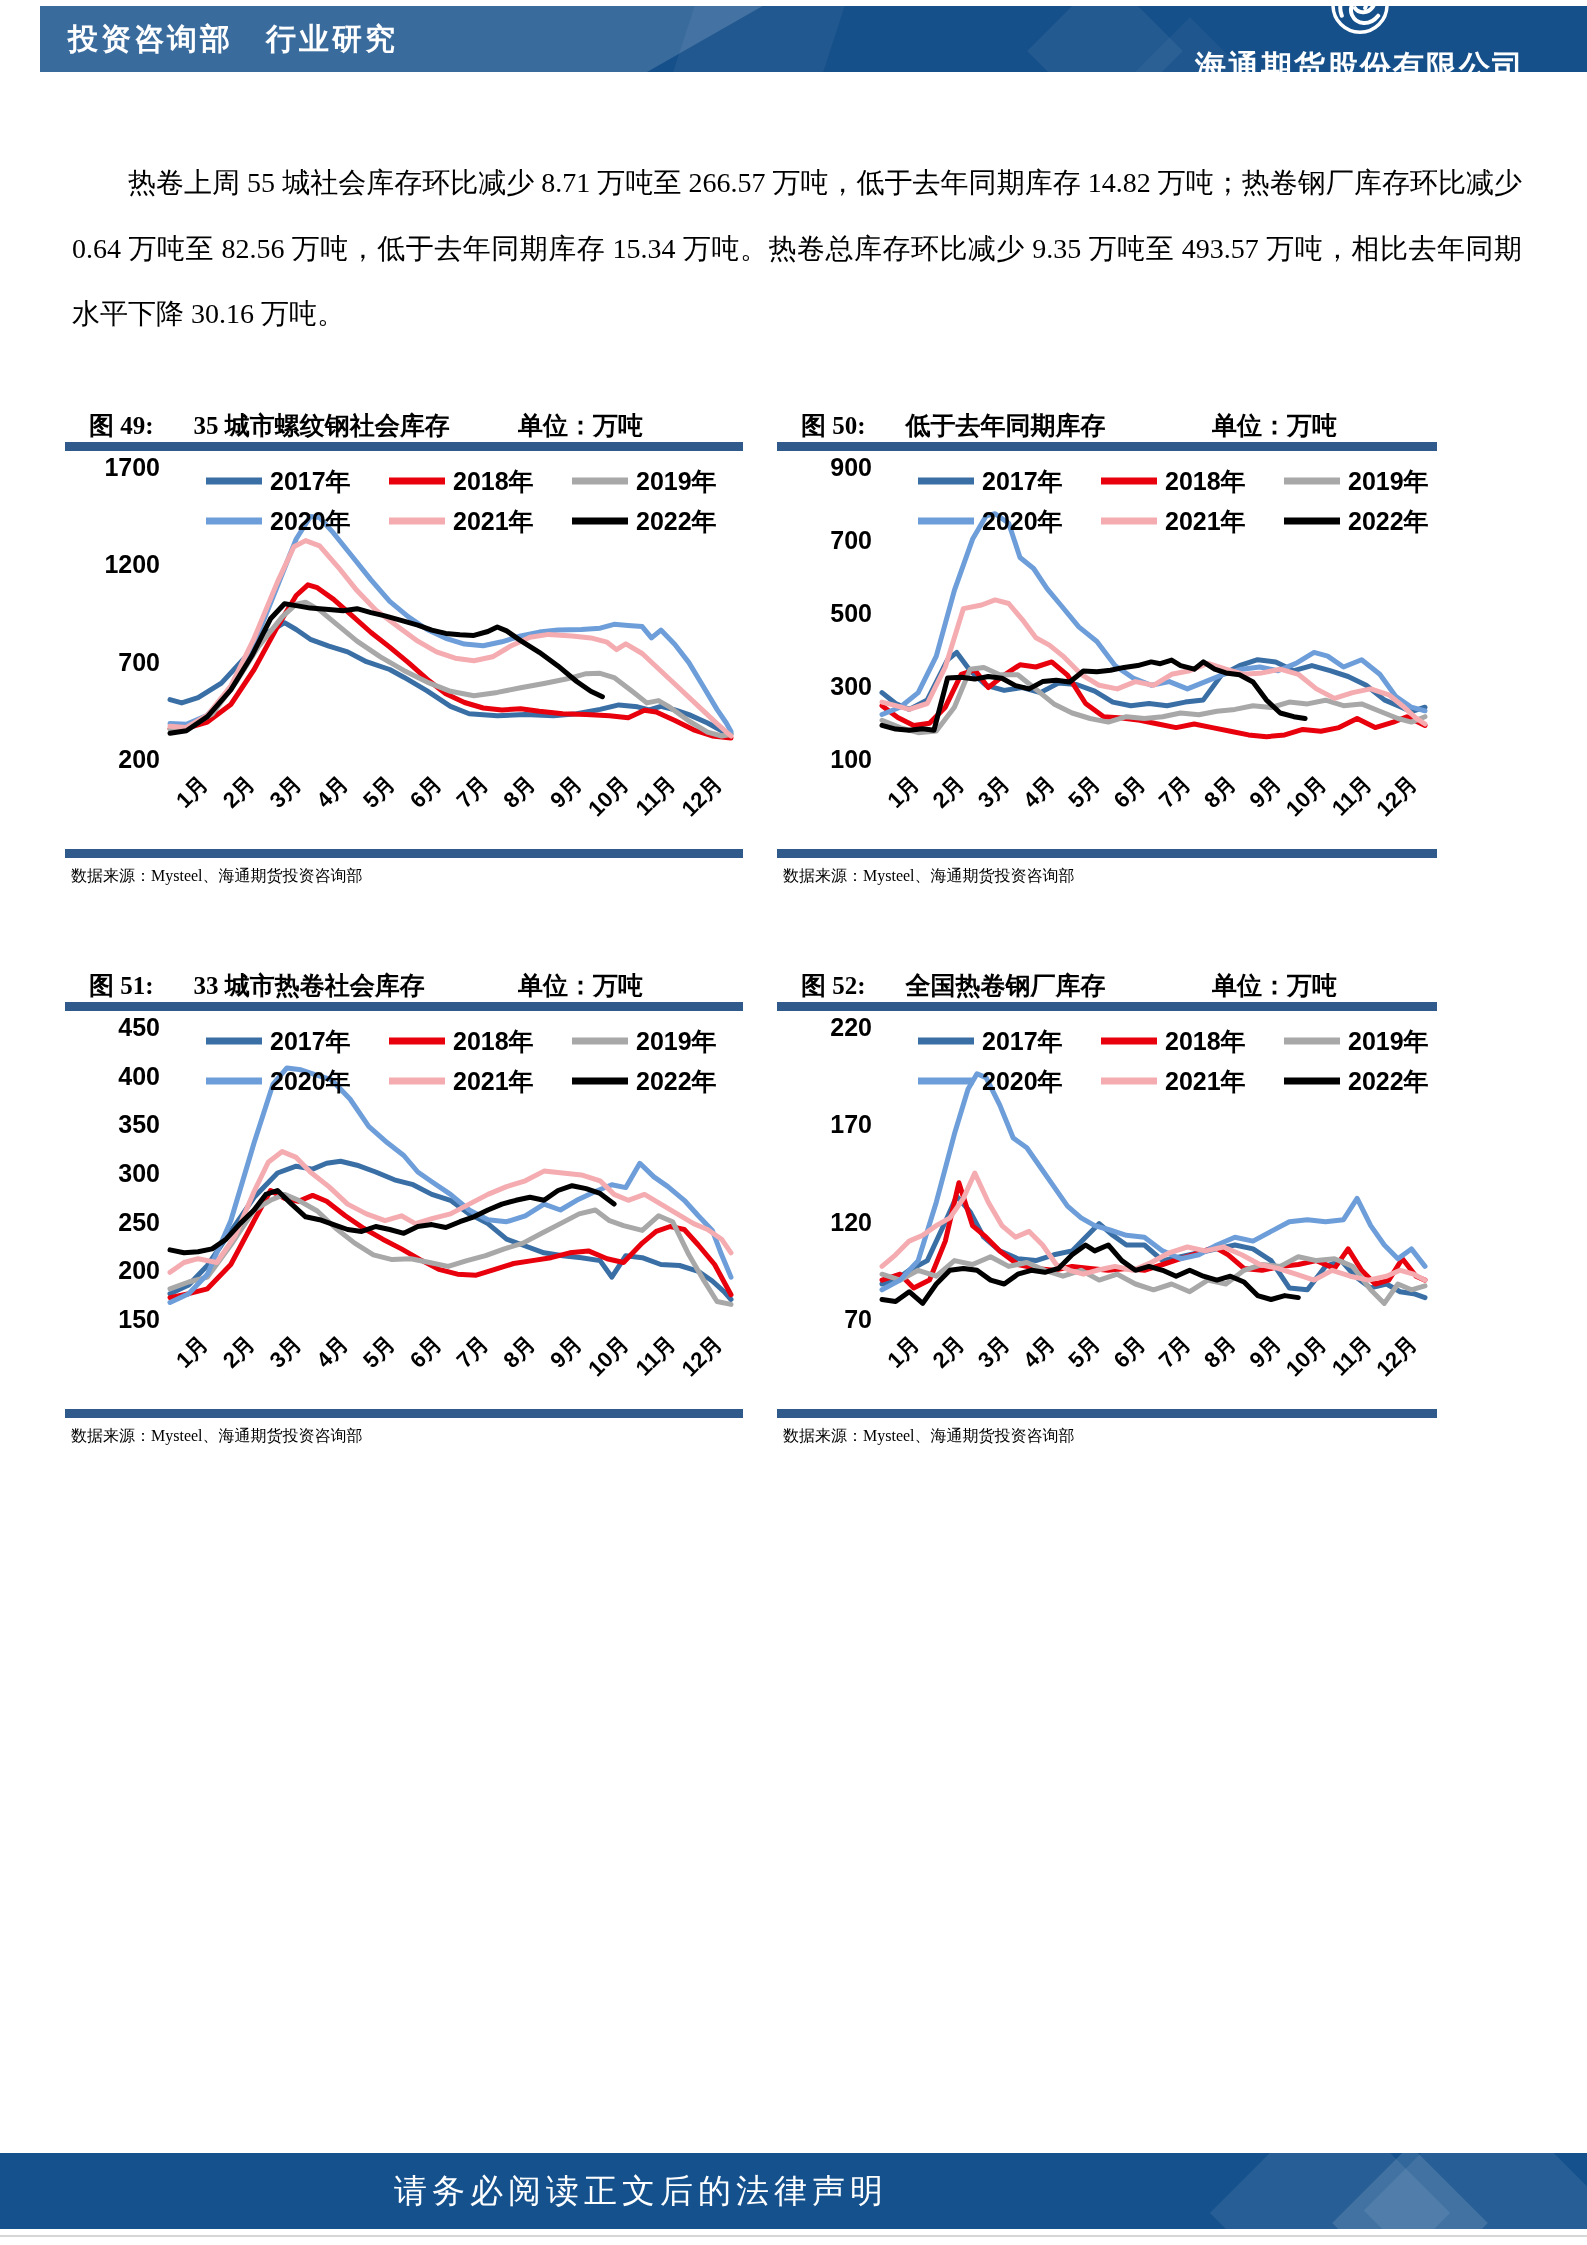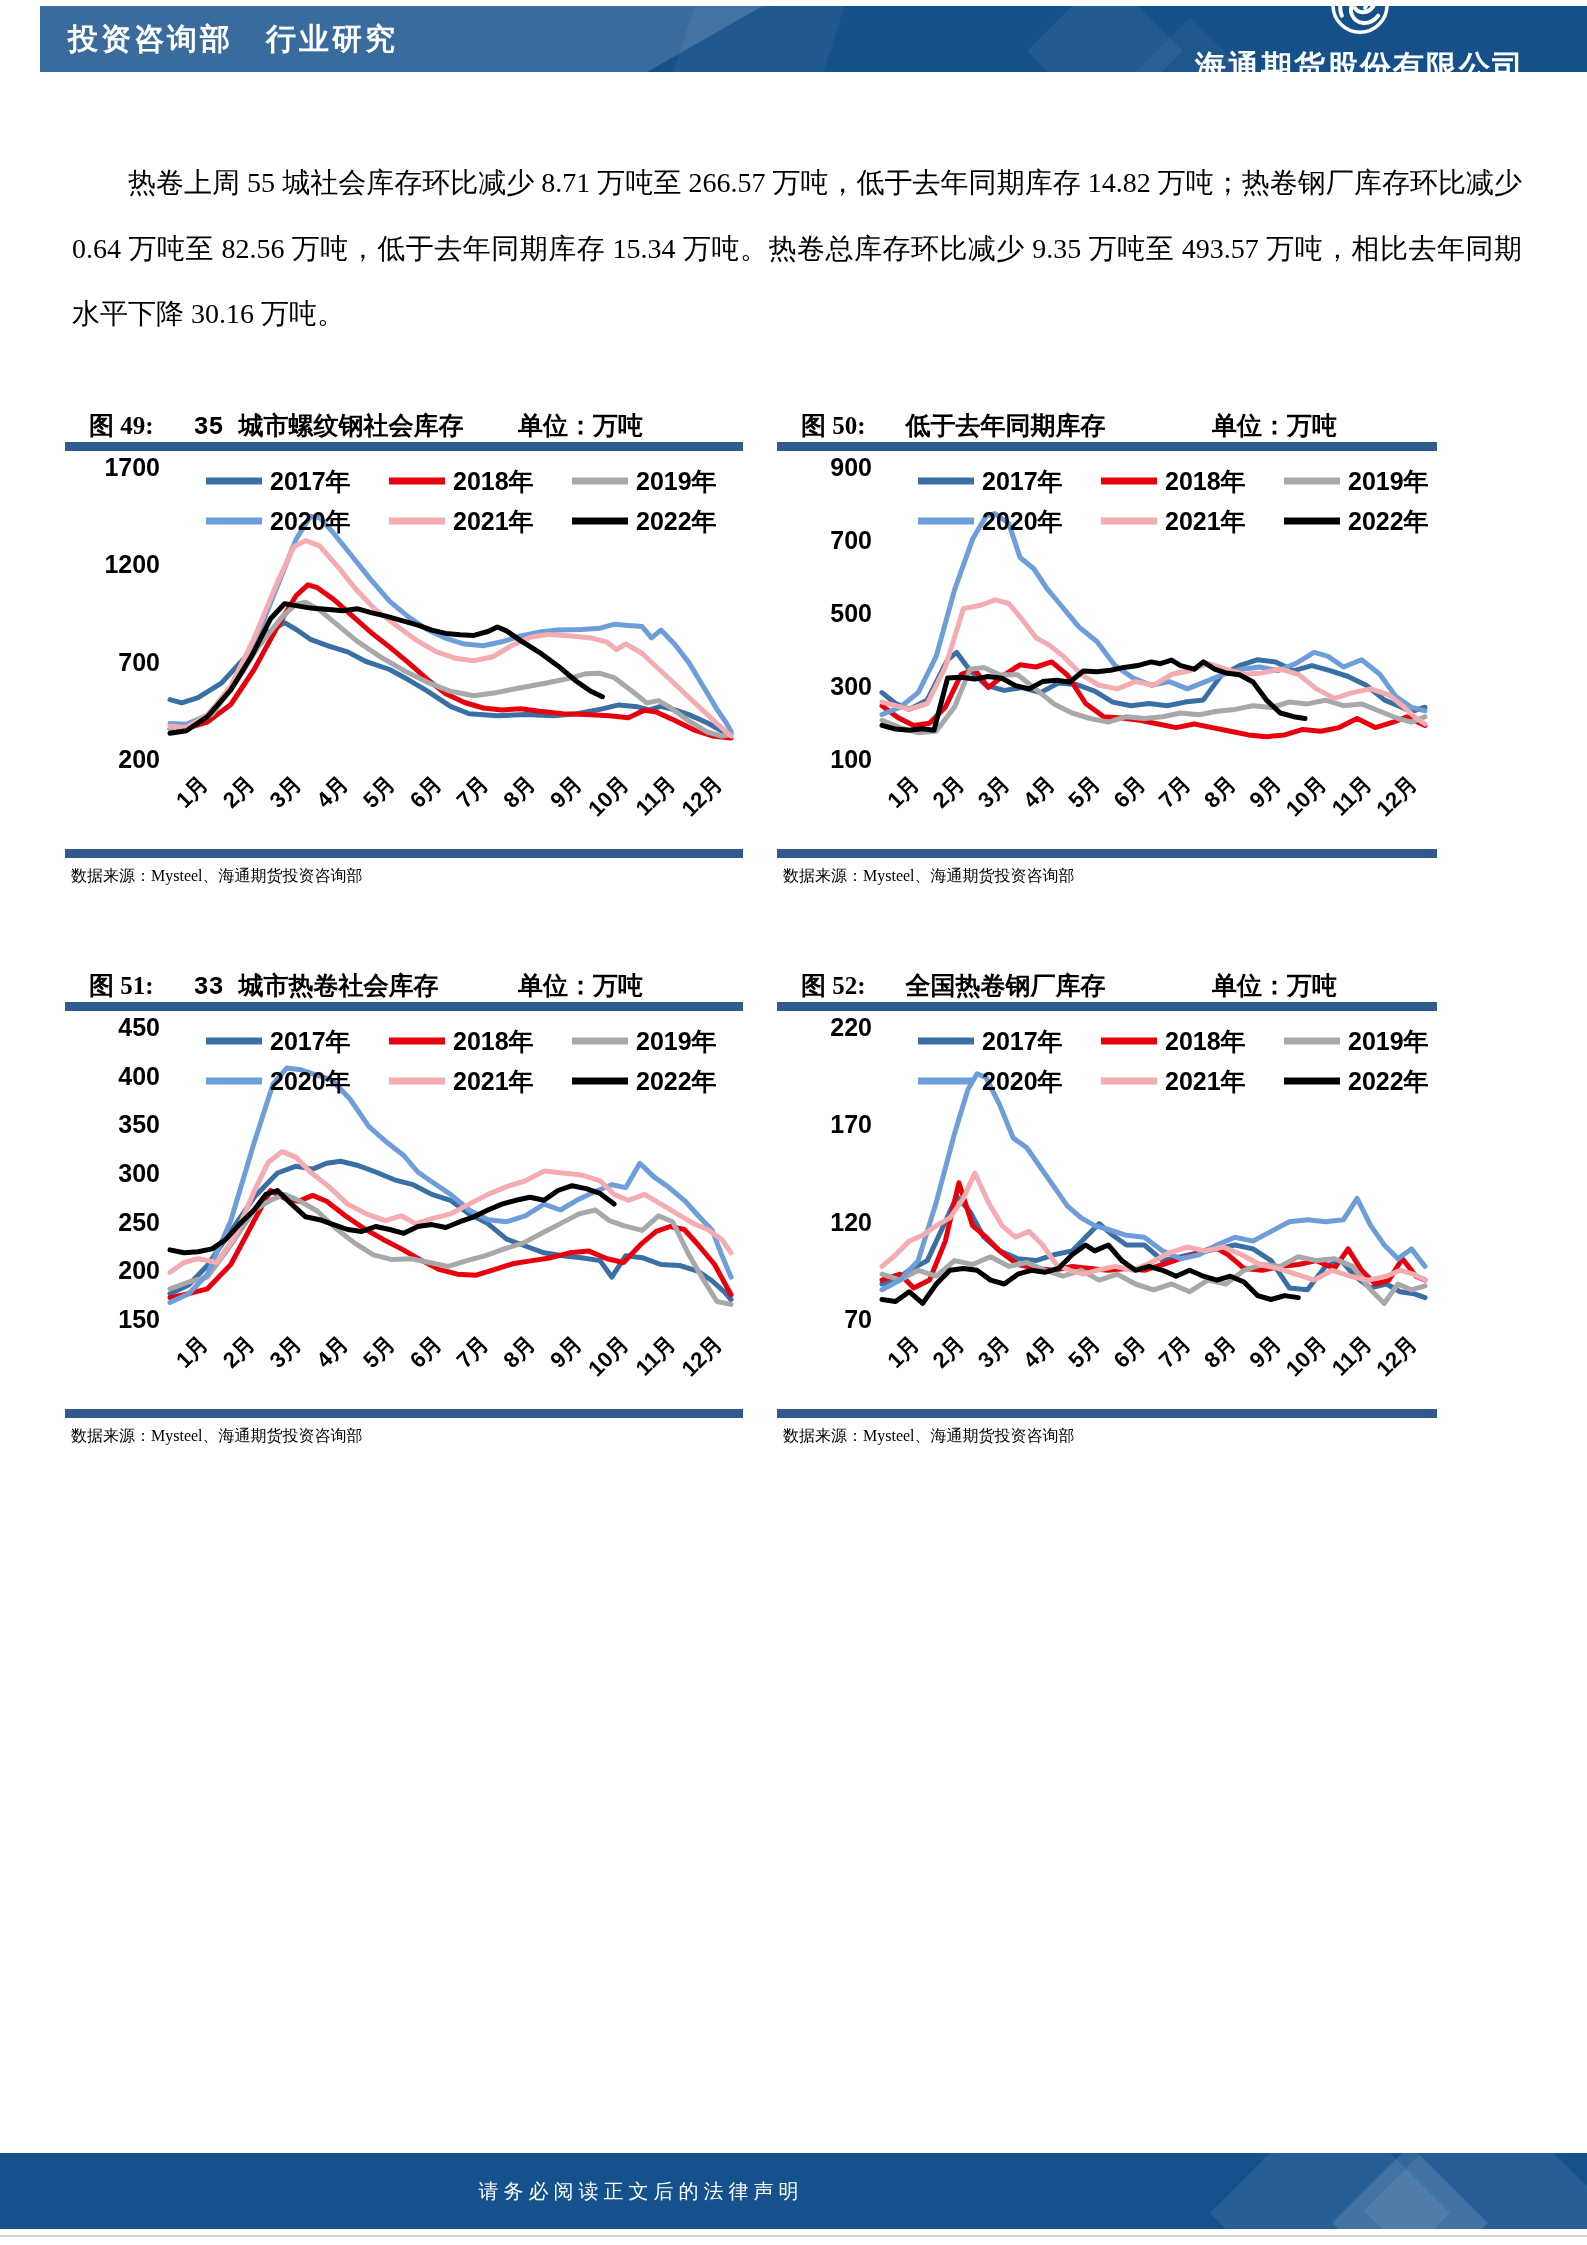--- a/index.html
+++ b/index.html
@@ -25,35 +25,35 @@
            font-family:"Liberation Sans",sans-serif;}
 
   
   .lede{position:absolute;left:64px;top:142px;width:1450px;margin:8px;
         font-size:28px;line-height:2.34;text-align:justify;text-indent:2em;}
 
   
   figure.chart-panel{position:absolute;margin:0;}
   .title-row{display:flex;align-items:flex-end;height:44px;padding-left:24px;
              font-weight:bold;font-size:25px;}
-  .title-row .ctitle{margin-left:40px;font-family:Liberation Mono, monospace;}
+  .title-row .ctitle{margin-left:40px;}
   .title-row .unit{margin-left:auto;padding-right:100px;}
   .rule{height:9px;background:#315A8C;}
   svg.plot{display:block;}
   svg.plot text{font-family:"Liberation Sans",sans-serif;font-weight:700;fill:#000;}
   svg.plot .ytick{font-size:25px;}
   svg.plot .xtick{font-size:22px;}
   svg.plot .ltext{font-size:25px;}
   .src{margin-top:8px;padding-left:6px;font-size:16px;font-weight:normal;}
 
   
   .page-footer{position:absolute;left:0;top:2153px;width:1587px;height:76px;
                background:#14518D;overflow:hidden;}
   .foot-text{position:absolute;left:641px;top:50%;transform:translate(-50%,-50%);
-             color:#fff;font-size:20px;letter-spacing:5px;}
+             color:#fff;font-size:33px;letter-spacing:5px;}
   .foot-di{position:absolute;transform:rotate(45deg);background:rgba(255,255,255,0.08);}
   .foot-di.f1{width:170px;height:170px;left:1245px;top:-25px;}
   .foot-di.f2{width:175px;height:175px;left:1400px;top:-30px;}
   .foot-di.f3{width:110px;height:110px;left:1355px;top:15px;background:rgba(255,255,255,0.13);}
   .foot-line{position:absolute;left:0;top:2235px;width:1587px;height:2px;background:#d6d6d6;}
 </style>
 </head>
 <body>
 
 <div class="page">

